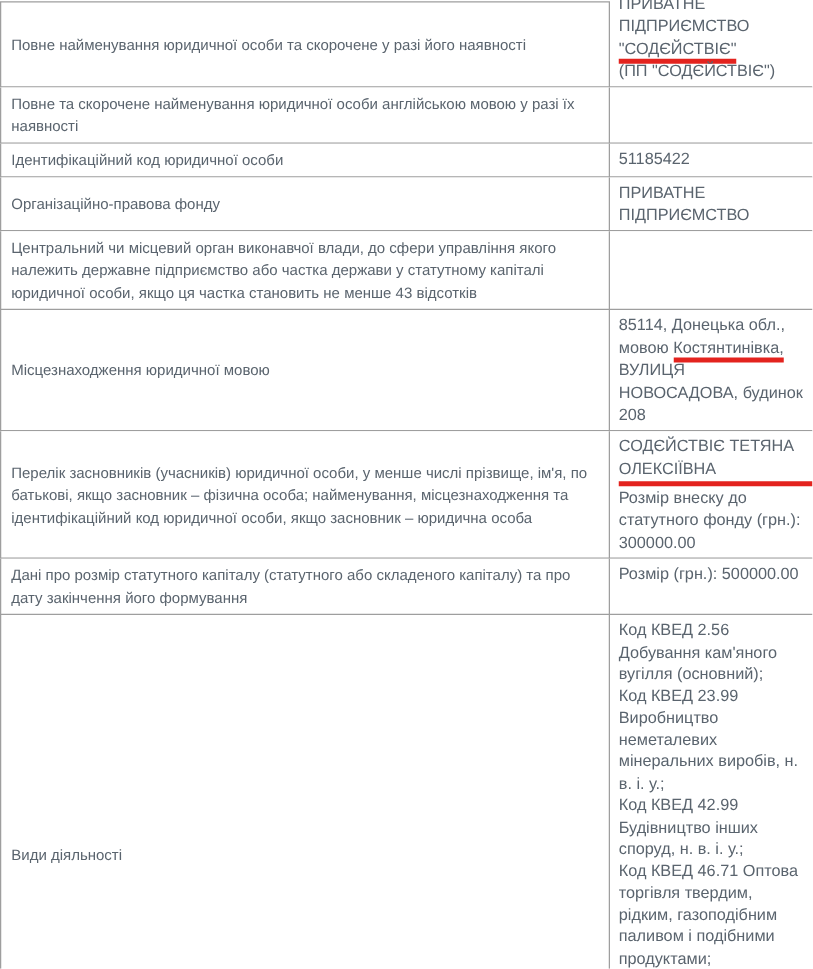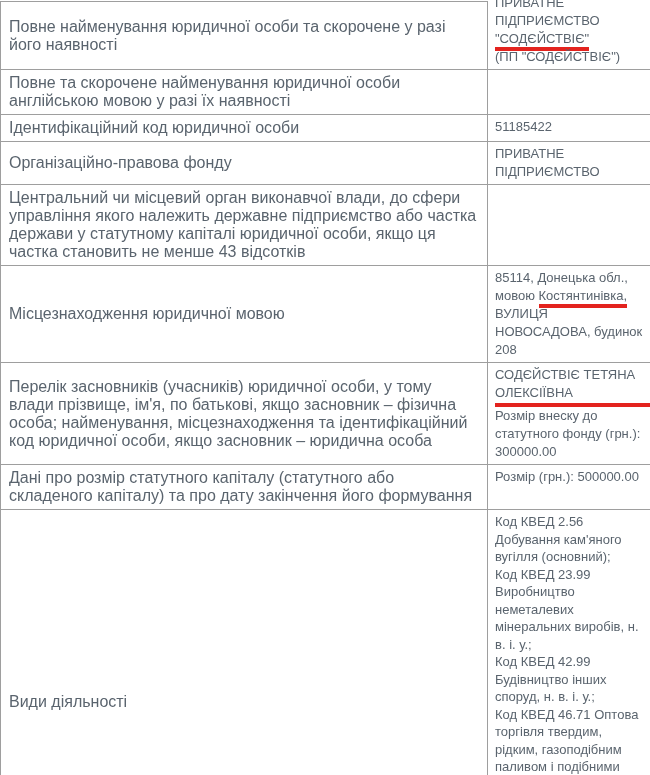--- a/index.html
+++ b/index.html
@@ -25,21 +25,21 @@
     color:var(--text-color);
   }
   col.c-label{width:488px;}
   col.c-value{width:172px;}
   td{box-sizing:border-box;background:var(--bg-color);}
   td.label-cell{
     border-left:1px solid var(--border-color);
     border-right:1px solid var(--border-color);
     border-bottom:1px solid var(--border-color);
     padding:4px 10px 4px 8px;
-    font-size:16px;
+    font-size:12px;
     line-height:18px;
     vertical-align:middle;
   }
   tr:first-child td.label-cell{border-top:1px solid var(--border-color);}
   td.value-cell{
     border-right:1px solid var(--border-color);
     border-bottom:1px solid var(--border-color);
     padding:3px 5px 3px 7px;
     font-size:13px;
     line-height:18px;
@@ -108,21 +108,21 @@
           <td class="label-cell">Місцезнаходження юридичної мовою</td>
           <td class="value-cell">
             <div class="value-content"><span>85114, Донецька обл.,
 мовою </span><span class="u-word">Костянтинівка,</span><span>
 ВУЛИЦЯ
 НОВОСАДОВА, будинок
 208</span></div>
           </td>
         </tr>
         <tr>
-          <td class="label-cell">Перелік засновників (учасників) юридичної особи, у тому влади прізвище, ім'я, по батькові, якщо засновник – фізична особа; найменування, місцезнаходження та ідентифікаційний код юридичної особи, якщо засновник – юридична особа</td>
+          <td class="label-cell">Перелік засновників (учасників) юридичної особи, у менше числі прізвище, ім'я, по батькові, якщо засновник – фізична особа; найменування, місцезнаходження та ідентифікаційний код юридичної особи, якщо засновник – юридична особа</td>
           <td class="value-cell">
             <div class="value-content"><span>СОДЄЙСТВІЄ ТЕТЯНА
 </span><span class="u-full">ОЛЕКСІЇВНА</span><span>Розмір внеску до
 статутного фонду (грн.):
 300000.00</span></div>
           </td>
         </tr>
         <tr>
           <td class="label-cell">Дані про розмір статутного капіталу (статутного або складеного капіталу) та про дату закінчення його формування</td>
           <td class="value-cell">

